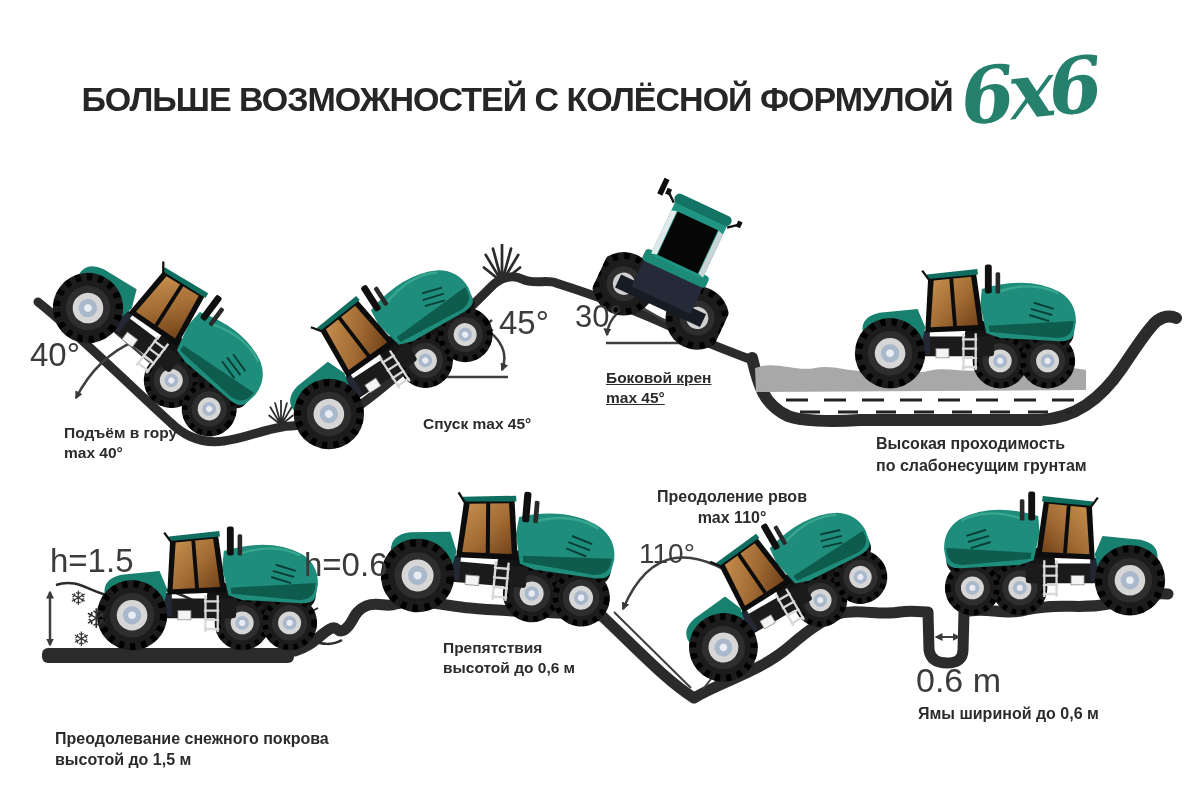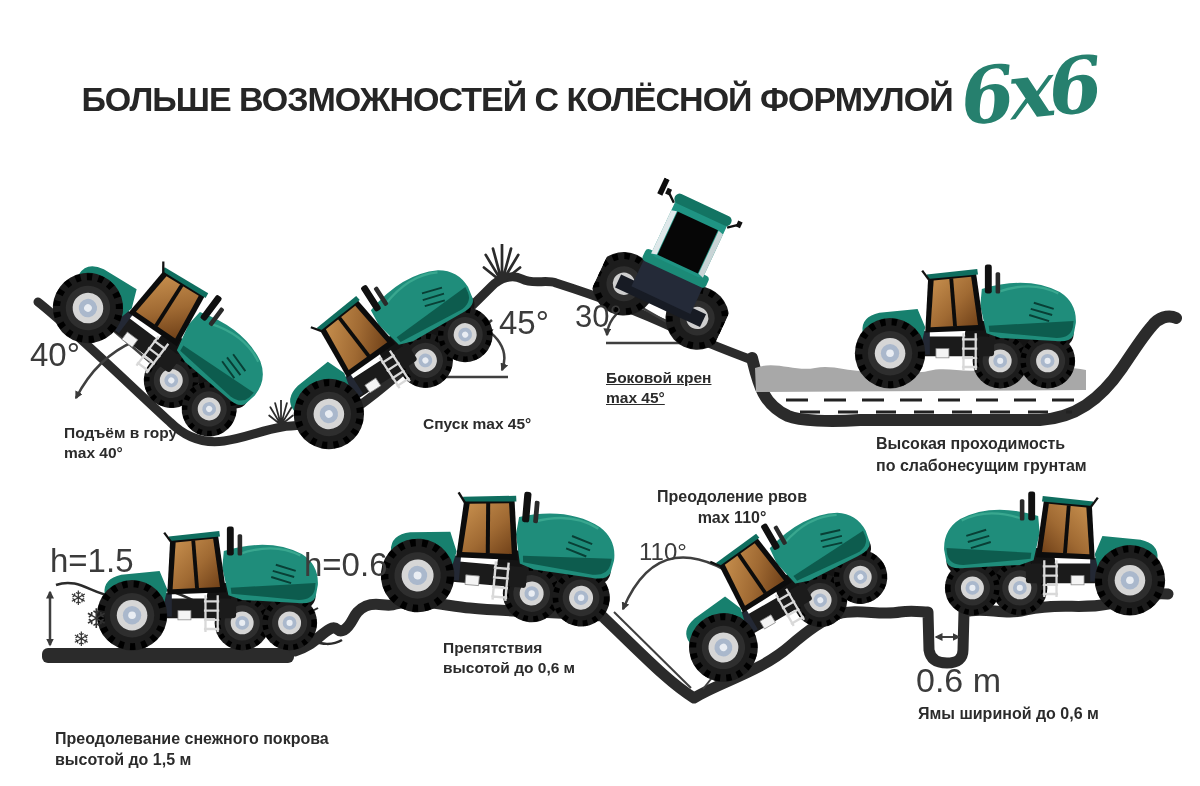--- a/index.html
+++ b/index.html
@@ -9,21 +9,21 @@
           align-items:flex-start;gap:6px;}
   .title{margin:0;padding-top:32px;font-size:34px;font-weight:bold;color:#262626;
          letter-spacing:-1px;white-space:nowrap;}
   .logo{width:160px;height:100px;margin-top:-4px;}
   .logo text{font-family:"DejaVu Serif",serif;font-style:italic;font-weight:bold;
              font-size:82px;fill:#26806e;letter-spacing:-6px;}
   svg.layer{position:absolute;left:0;top:0;}
   .veh{position:absolute;display:block;}
   .lbl{position:absolute;color:#3b3b3b;font-weight:400;white-space:nowrap;}
   .big{font-size:33px;}
-  .mid{font-size:24px;}
+  .mid{font-size:28px;}
   .cap{position:absolute;color:#2b2b2b;font-weight:bold;font-size:15.5px;line-height:20px;
        white-space:nowrap;}
   .flake{position:absolute;font-family:"DejaVu Sans",sans-serif;color:#333;line-height:1;}
 </style>
 </head>
 <body>
 
 <div class="stage">
 
   <svg width="0" height="0" style="position:absolute">

